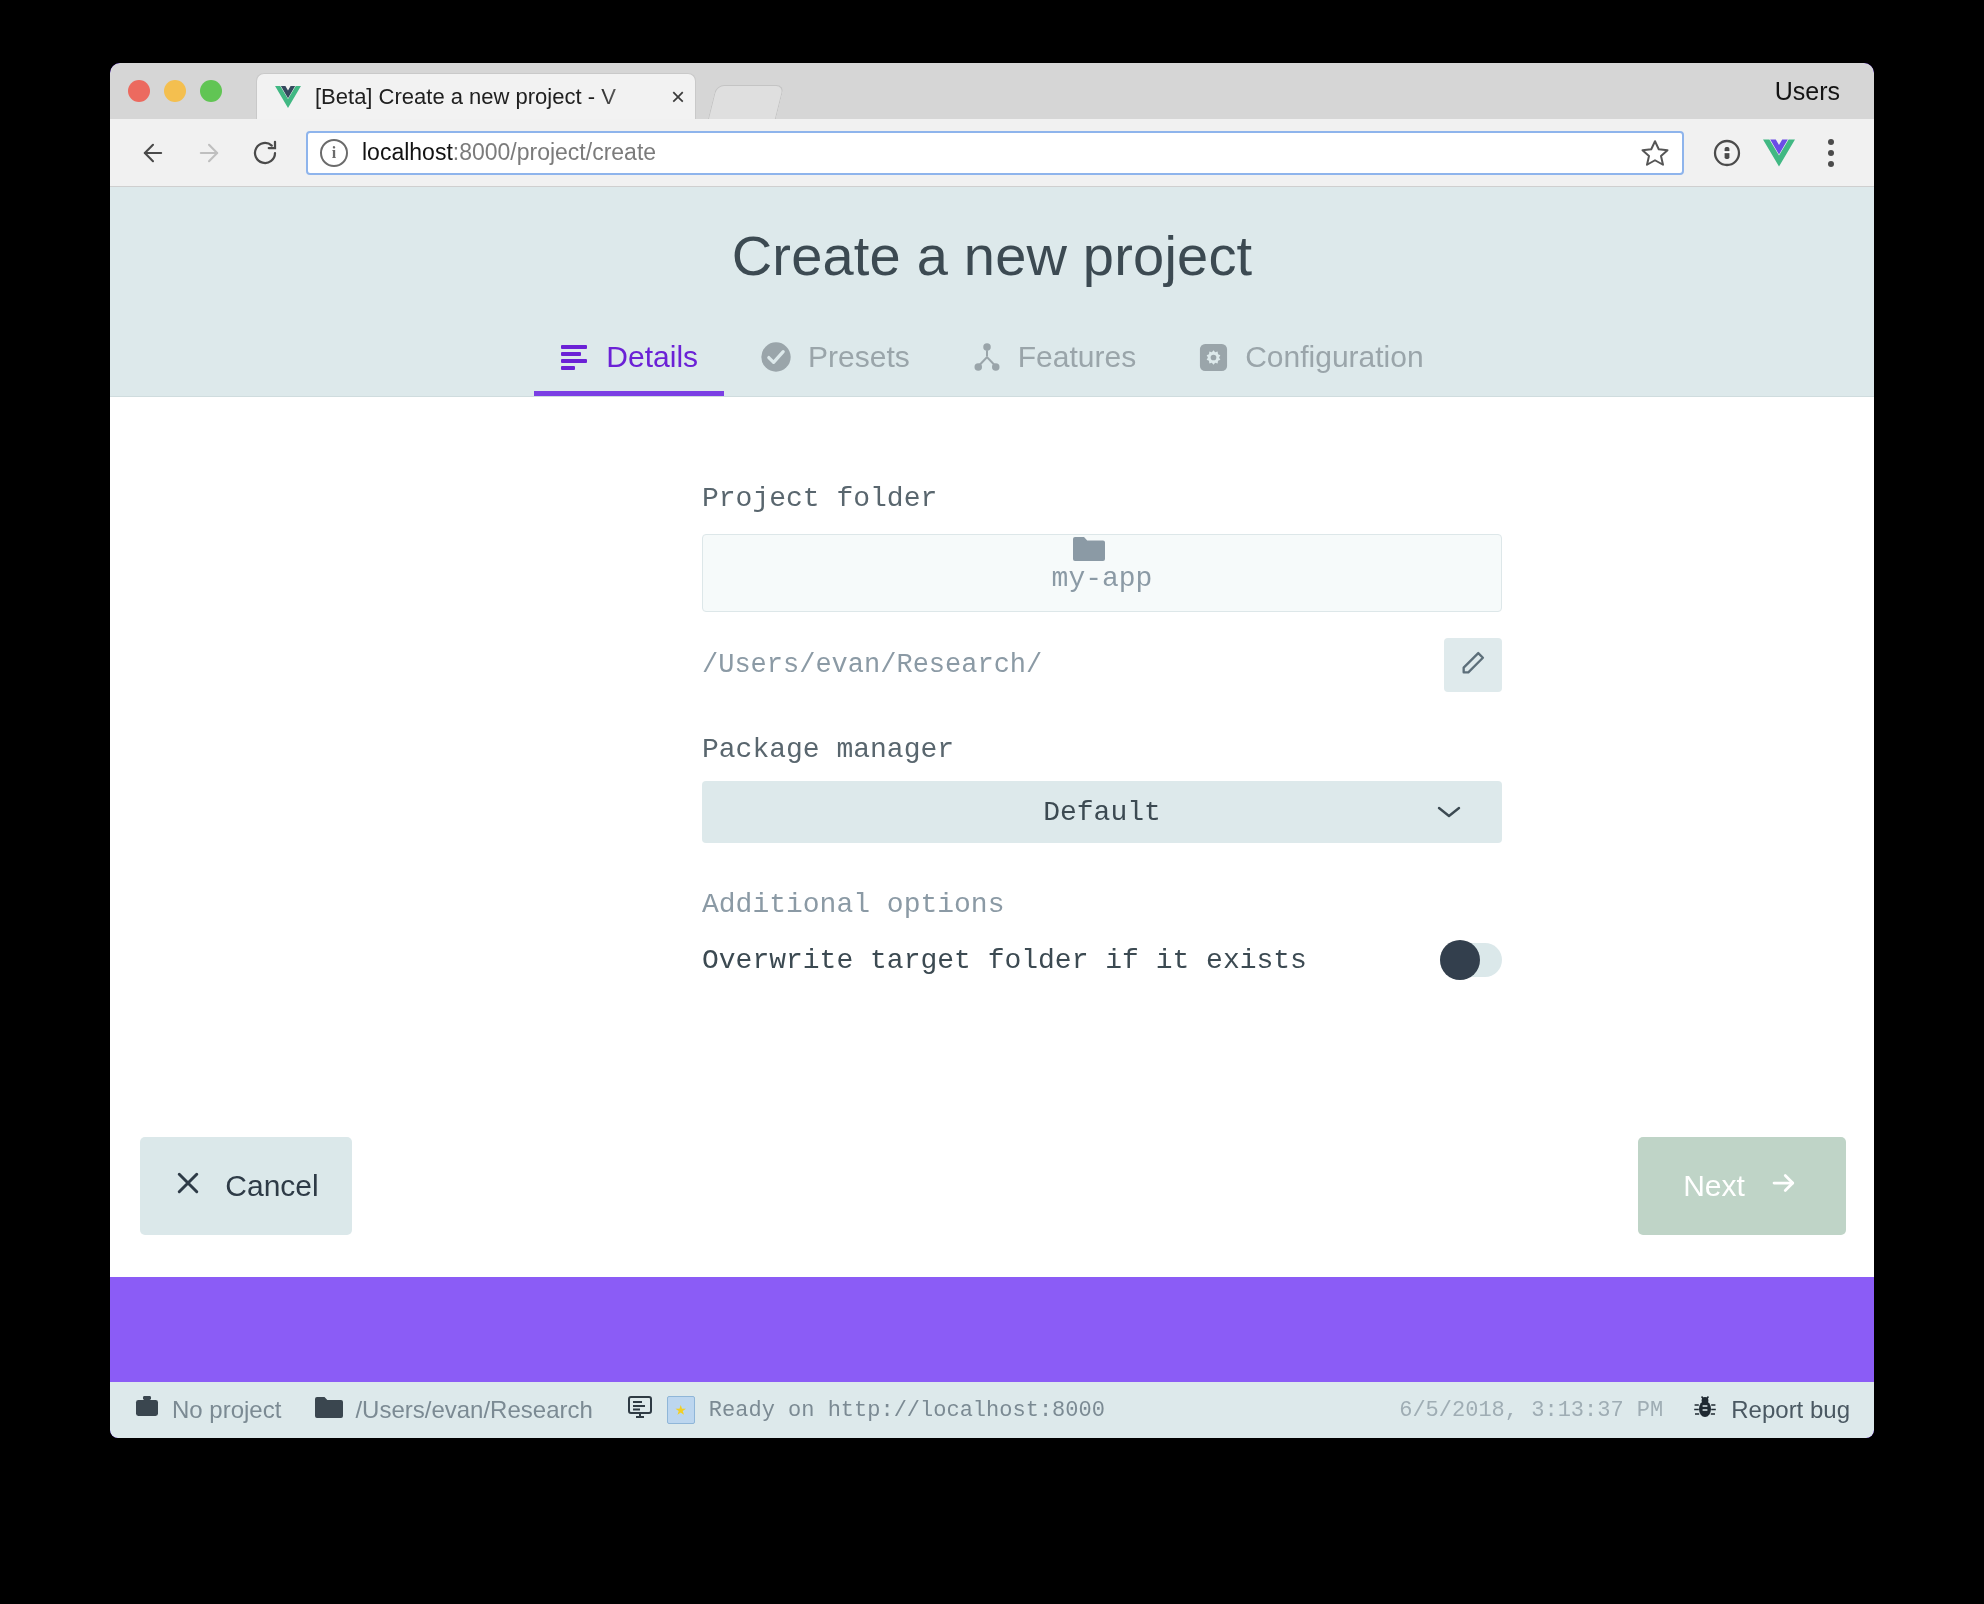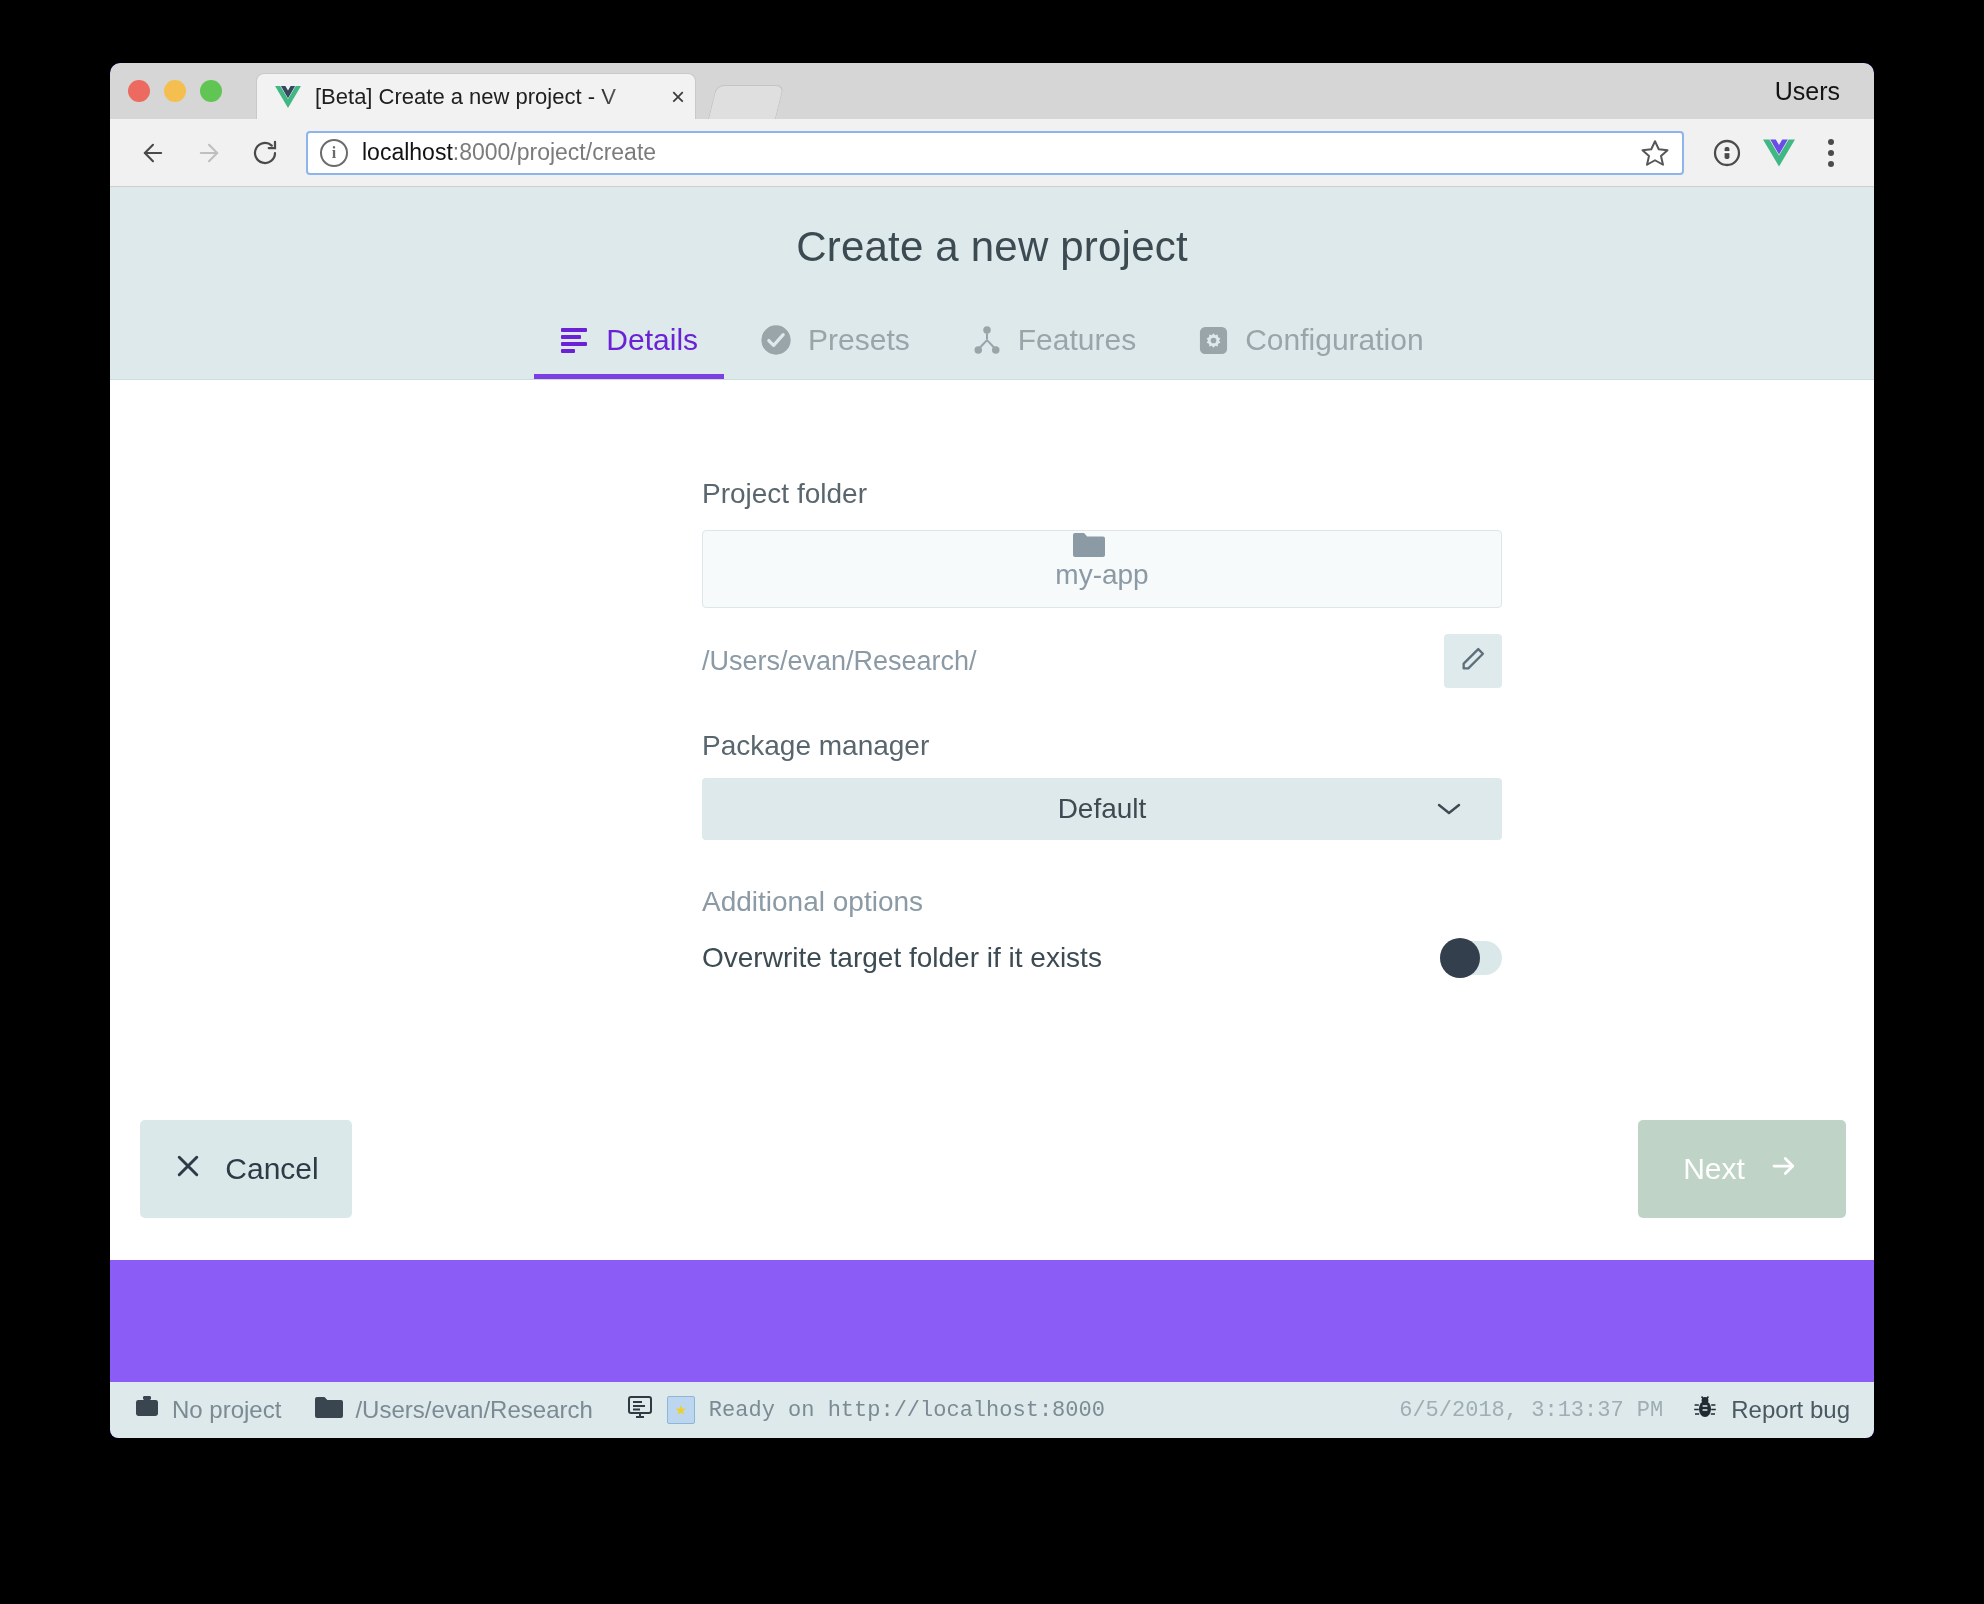--- a/index.html
+++ b/index.html
@@ -161,21 +161,21 @@
   .kebab i { width: 6px; height: 6px; background: #4b4b4b; border-radius: 50%; display: block; }
 
   
   .app-header {
     background: #dde9eb;
     padding-top: 36px;
     border-bottom: 1px solid #cfdcde;
   }
   .page-title {
     text-align: center;
-    font-size: 42px;
+    font-size: 56px;
     color: #3c4a52;
     font-weight: 400;
     margin: 0 0 42px 0;
     letter-spacing: .2px;
   }
   .tabs {
     display: flex;
     justify-content: center;
     gap: 10px;
   }
@@ -201,22 +201,23 @@
 
   
   .body-area {
     position: relative;
     background: #ffffff;
     height: 880px;
   }
   .form {
     position: absolute;
     left: 592px;
-    top: 98px;
+    top: 86px;
     width: 800px;
+    font-family: Liberation Mono, monospace;
   }
   .field-label {
     font-size: 28px;
     color: #59666e;
     margin-bottom: 20px;
   }
   .folder-input {
     height: 78px;
     background: #f6fafa;
     border: 1px solid #dde7e9;

